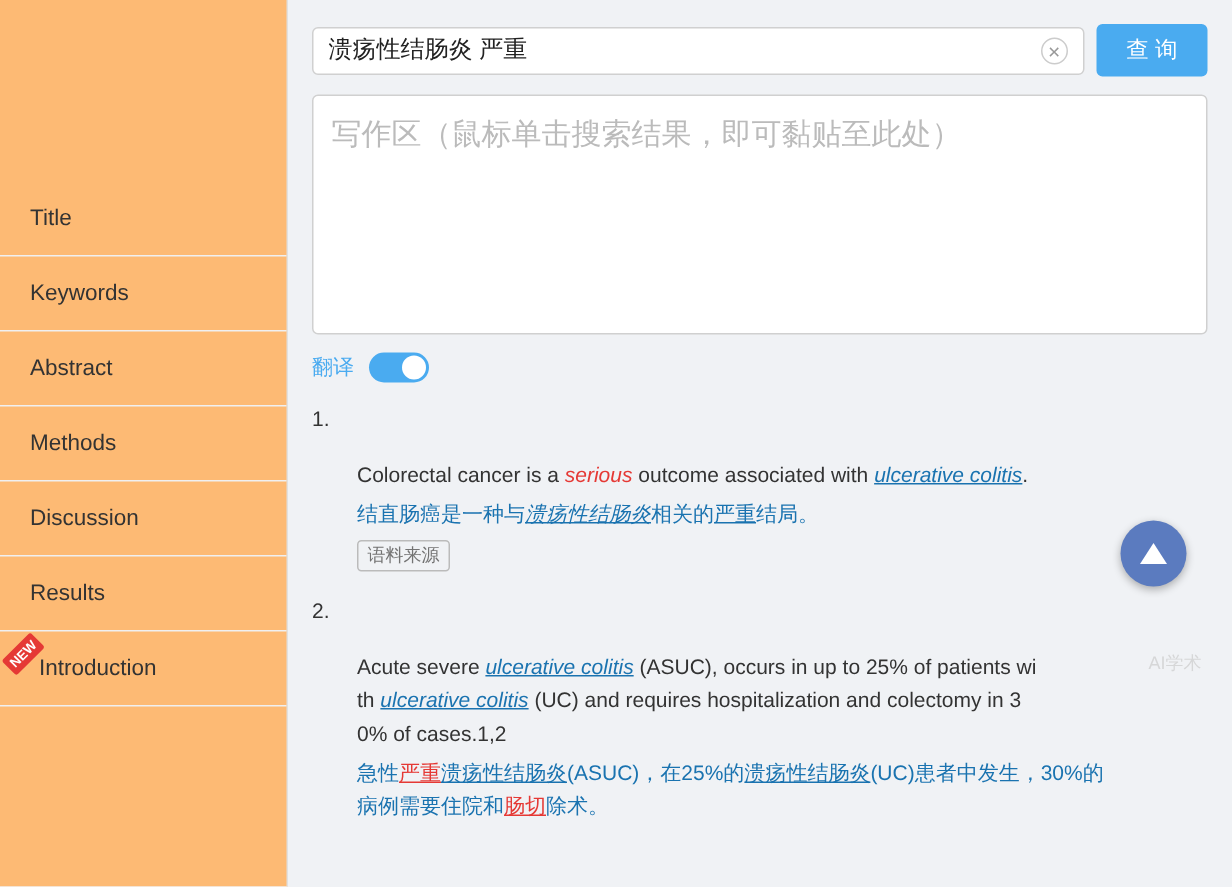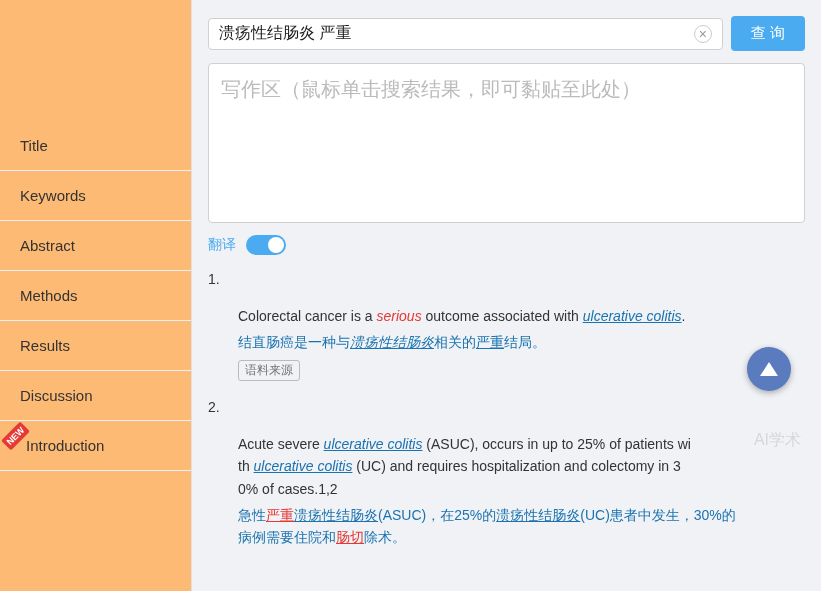--- a/index.html
+++ b/index.html
@@ -195,21 +195,21 @@
       box-shadow: 0 2px 6px rgba(0,0,0,0.3);
     }
     .scroll-up-btn svg { fill: #fff; }
 
     
     .watermark {
       position: absolute;
       right: 20px;
       bottom: 140px;
       color: #ccc;
-      font-size: 16px;
+      font-size: 12px;
       opacity: 0.7;
       pointer-events: none;
     }
 
     .main-wrapper {
       flex: 1;
       position: relative;
       overflow: hidden;
     }
   </style>
@@ -223,24 +223,24 @@
   <div class="sidebar-item">
     <span>Keywords</span>
   </div>
   <div class="sidebar-item">
     <span>Abstract</span>
   </div>
   <div class="sidebar-item">
     <span>Methods</span>
   </div>
   <div class="sidebar-item">
+    <span>Discussion</span>
+  </div>
+  <div class="sidebar-item">
     <span>Results</span>
-  </div>
-  <div class="sidebar-item">
-    <span>Discussion</span>
   </div>
   <div class="sidebar-item" style="padding-left:26px;">
     <span class="new-badge">NEW</span>
     <span>Introduction</span>
   </div>
 </div>
 
 <div class="main-wrapper">
   <div class="main">
 

